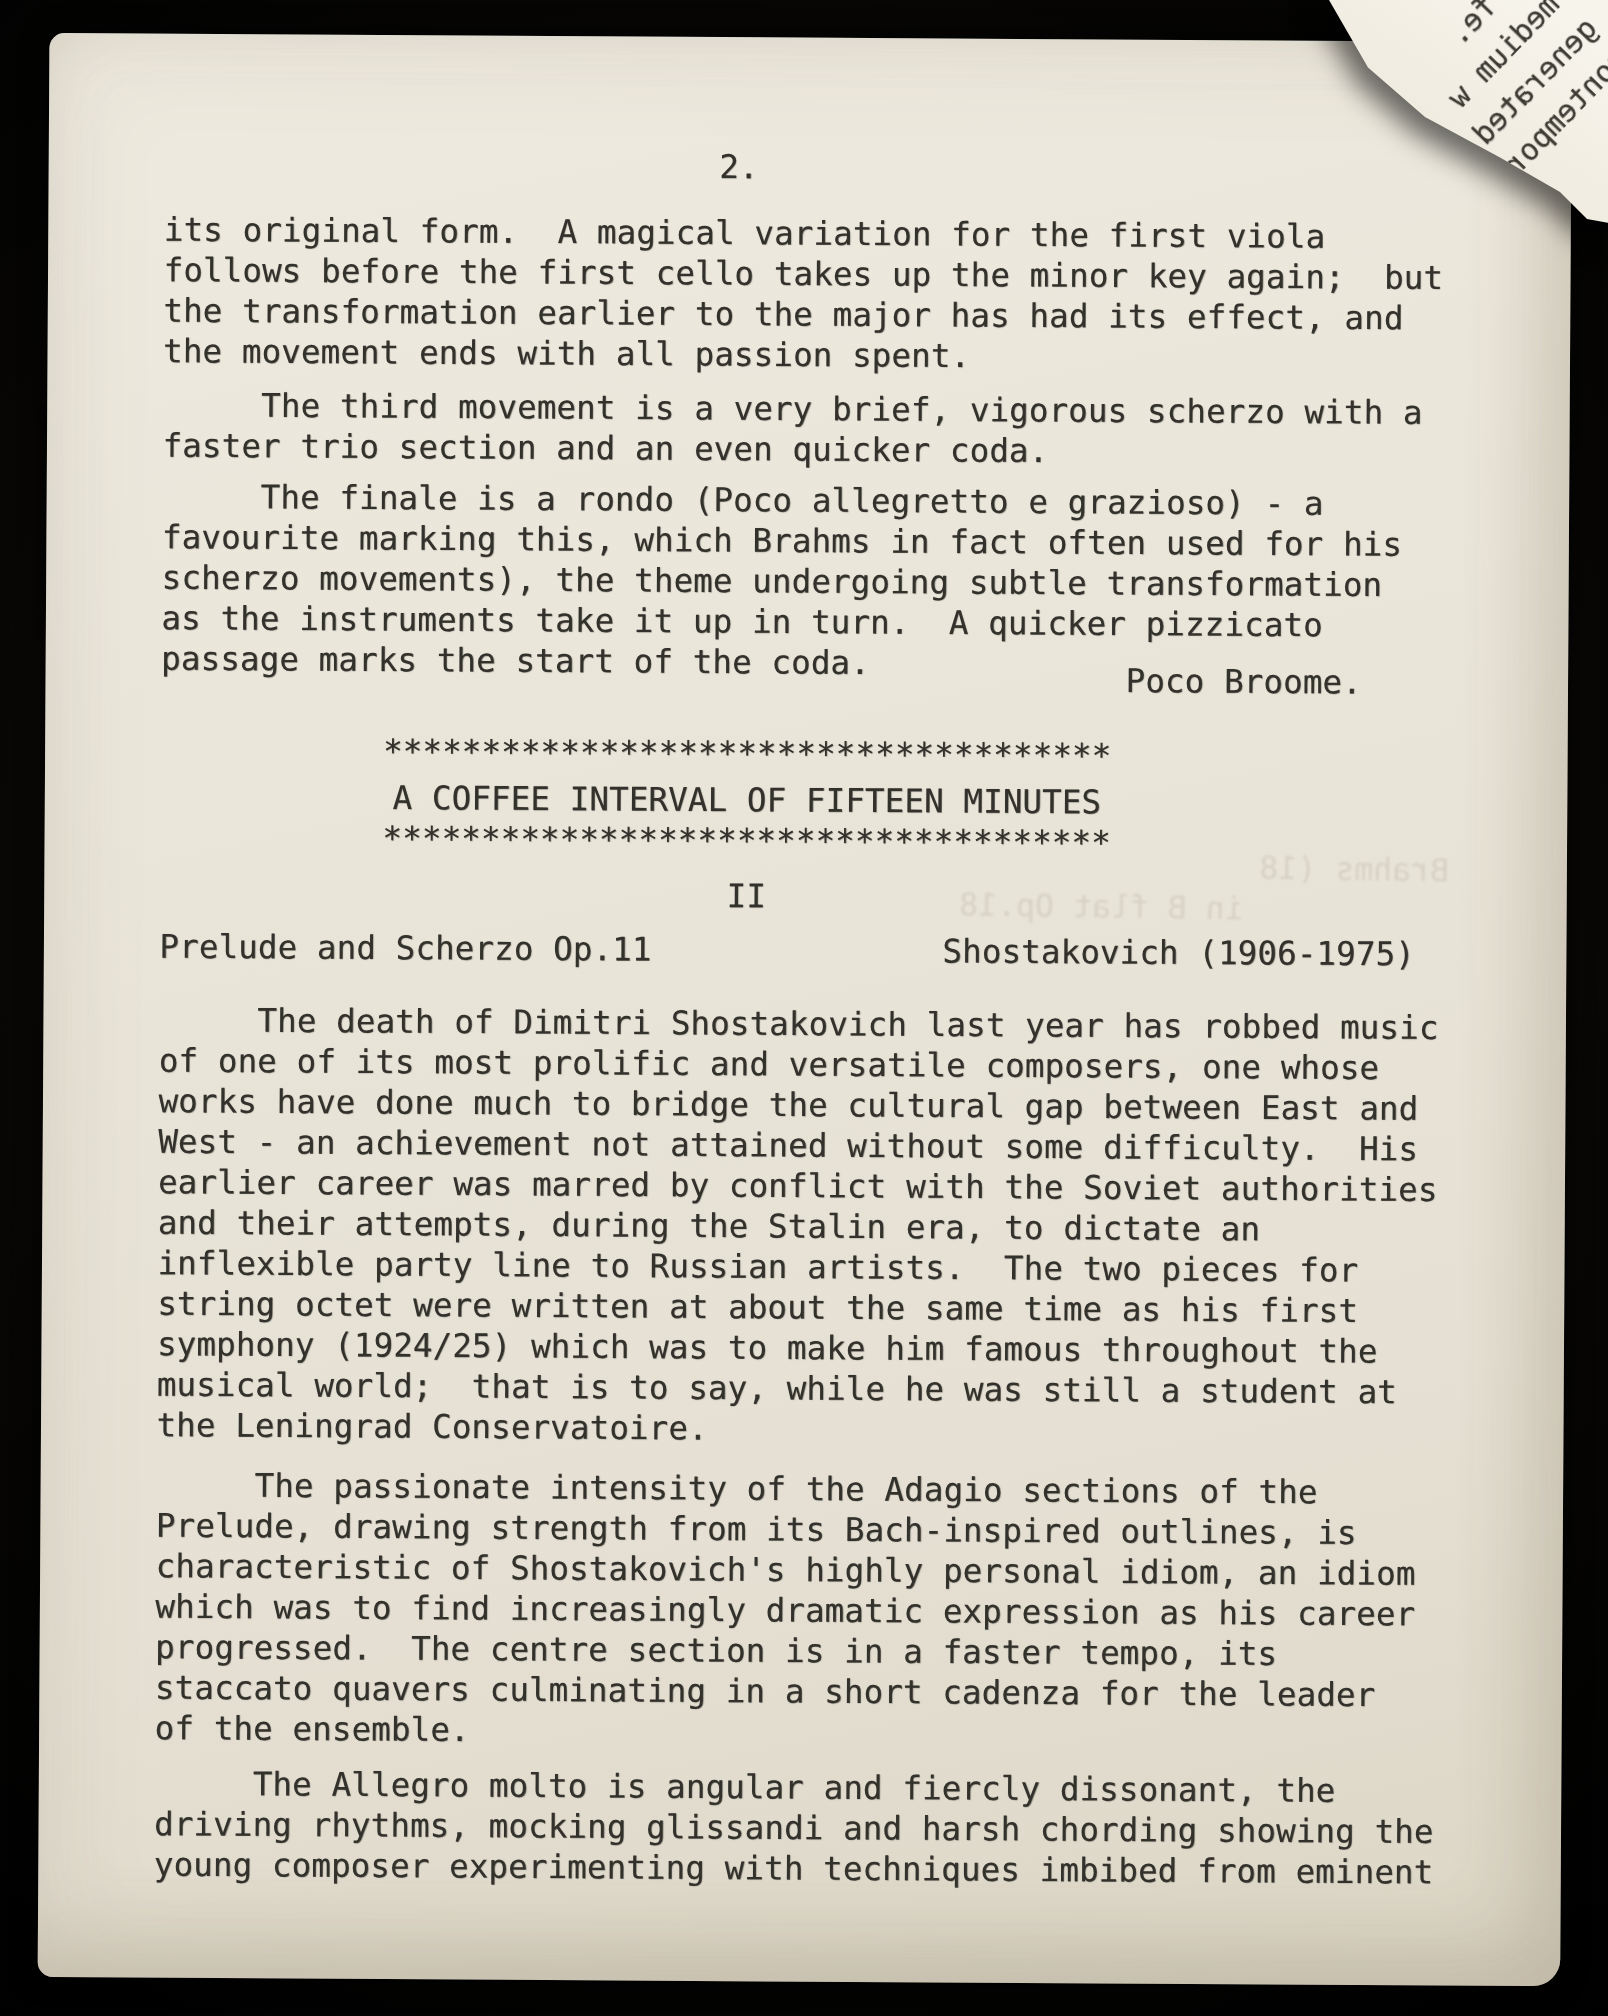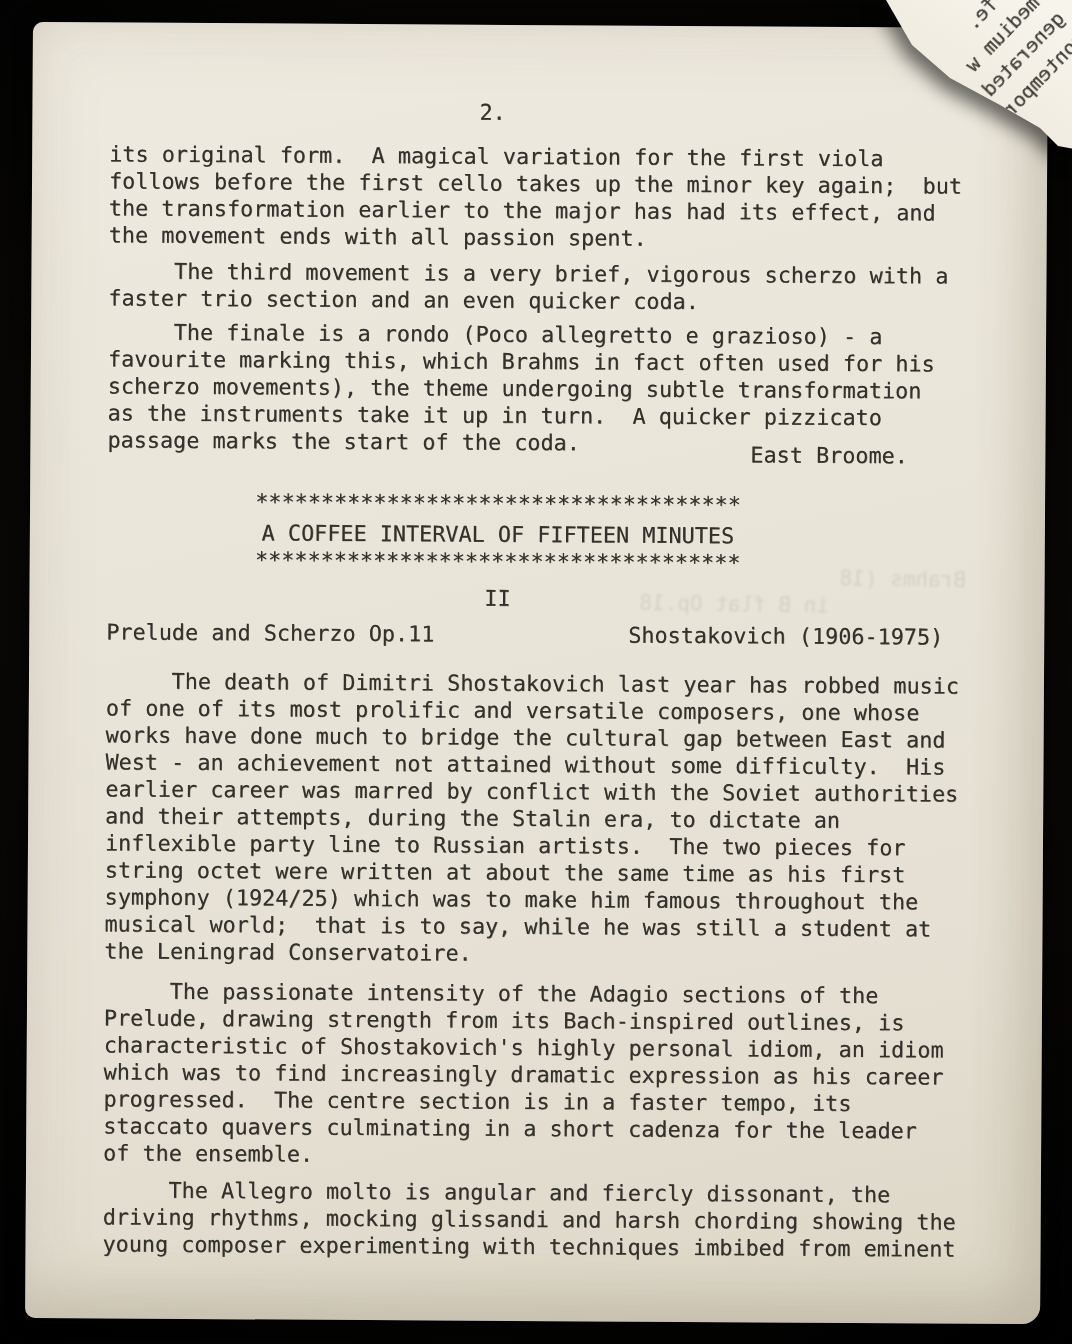--- a/index.html
+++ b/index.html
@@ -71,21 +71,21 @@
 
   <div class="tw" style="left:77px;top:235px;">     The third movement is a very brief, vigorous scherzo with a
 faster trio section and an even quicker coda.</div>
 
   <div class="tw" style="left:77px;top:296px;">     The finale is a rondo (Poco allegretto e grazioso) - a
 favourite marking this, which Brahms in fact often used for his
 scherzo movements), the theme undergoing subtle transformation
 as the instruments take it up in turn.  A quicker pizzicato
 passage marks the start of the coda.</div>
 
-  <div class="tw" style="left:720px;top:415px;">East Broome.</div>
+  <div class="tw" style="left:720px;top:415px;">Poco Broome.</div>
 
   <div class="tw center-wrap" style="top:465px;">*************************************</div>
   <div class="tw center-wrap" style="top:496px;">A COFFEE INTERVAL OF FIFTEEN MINUTES</div>
   <div class="tw center-wrap" style="top:523px;">*************************************</div>
 
   <div class="tw center-wrap" style="top:560px;">II</div>
 
   <div class="ghost" style="left:610px;top:566px;">in B flat Op.18</div>
   <div class="ghost" style="left:810px;top:540px;">Brahms (18</div>
 

